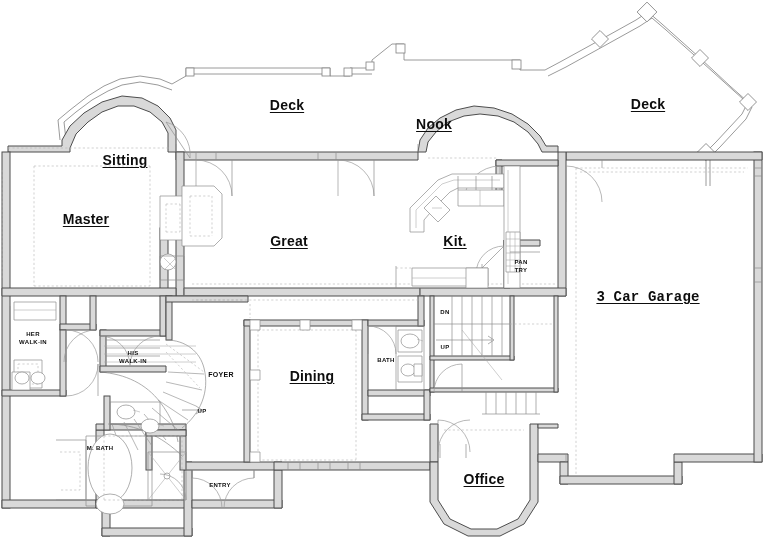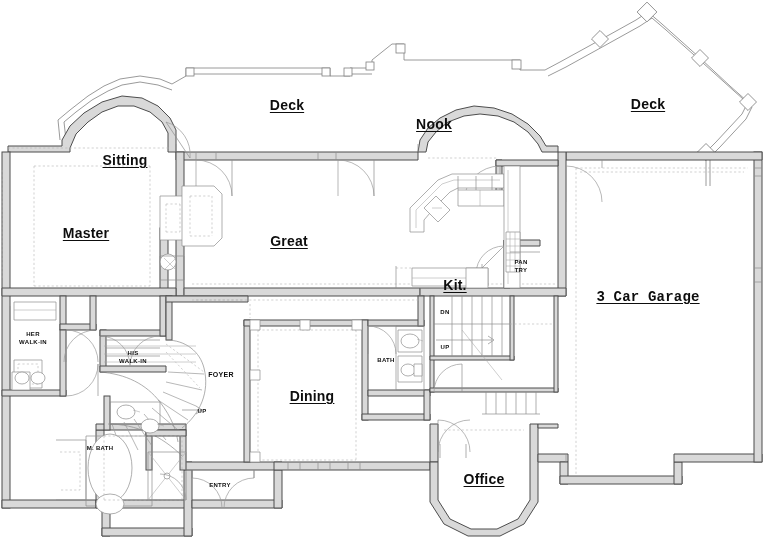--- a/index.html
+++ b/index.html
@@ -384,25 +384,25 @@
       <path class="thin" d="M166,302 L166,296"></path>
       <path class="dash" d="M250,304 L250,318"></path>
       <path class="dash" d="M196,300 L244,300"></path>
     </g>
   </svg>
 
   <div class="room-label major" style="left:125px;top:120px;margin-top:40px;">Sitting</div>
   <div class="room-label major" style="left:287px;top:105px;">Deck</div>
   <div class="room-label major" style="left:434px;top:124px;">Nook</div>
   <div class="room-label major" style="left:648px;top:104px;">Deck</div>
-  <div class="room-label major" style="left:86px;top:233px;text-align:right;">Master</div>
+  <div class="room-label major" style="left:86px;top:219px;text-align:right;">Master</div>
   <div class="room-label major" style="left:289px;top:211px;margin-top:30px;">Great</div>
-  <div class="room-label major" style="left:455px;top:241px;margin-top:44px;">Kit.</div>
+  <div class="room-label major" style="left:455px;top:241px;">Kit.</div>
   <div class="room-label major" style="left:648px;top:297px;font-family:Liberation Mono, monospace;">3 Car Garage</div>
-  <div class="room-label major" style="left:312px;top:396px;">Dining</div>
+  <div class="room-label major" style="left:312px;top:376px;">Dining</div>
   <div class="room-label major" style="left:484px;top:479px;text-decoration:underline;">Office</div>
 
   <div class="room-label tiny two-line" style="left:521px;top:266px;white-space:pre;"><span>PAN
 TRY</span></div>
   <div class="room-label tiny two-line" style="left:33px;top:338px;white-space:pre;"><span>HER
 WALK-IN</span></div>
   <div class="room-label tiny two-line" style="left:133px;top:357px;white-space:pre;"><span>HIS
 WALK-IN</span></div>
   <div class="room-label minor" style="left:221px;top:374px;">FOYER</div>
   <div class="room-label tiny" style="left:386px;top:360px;">BATH</div>

